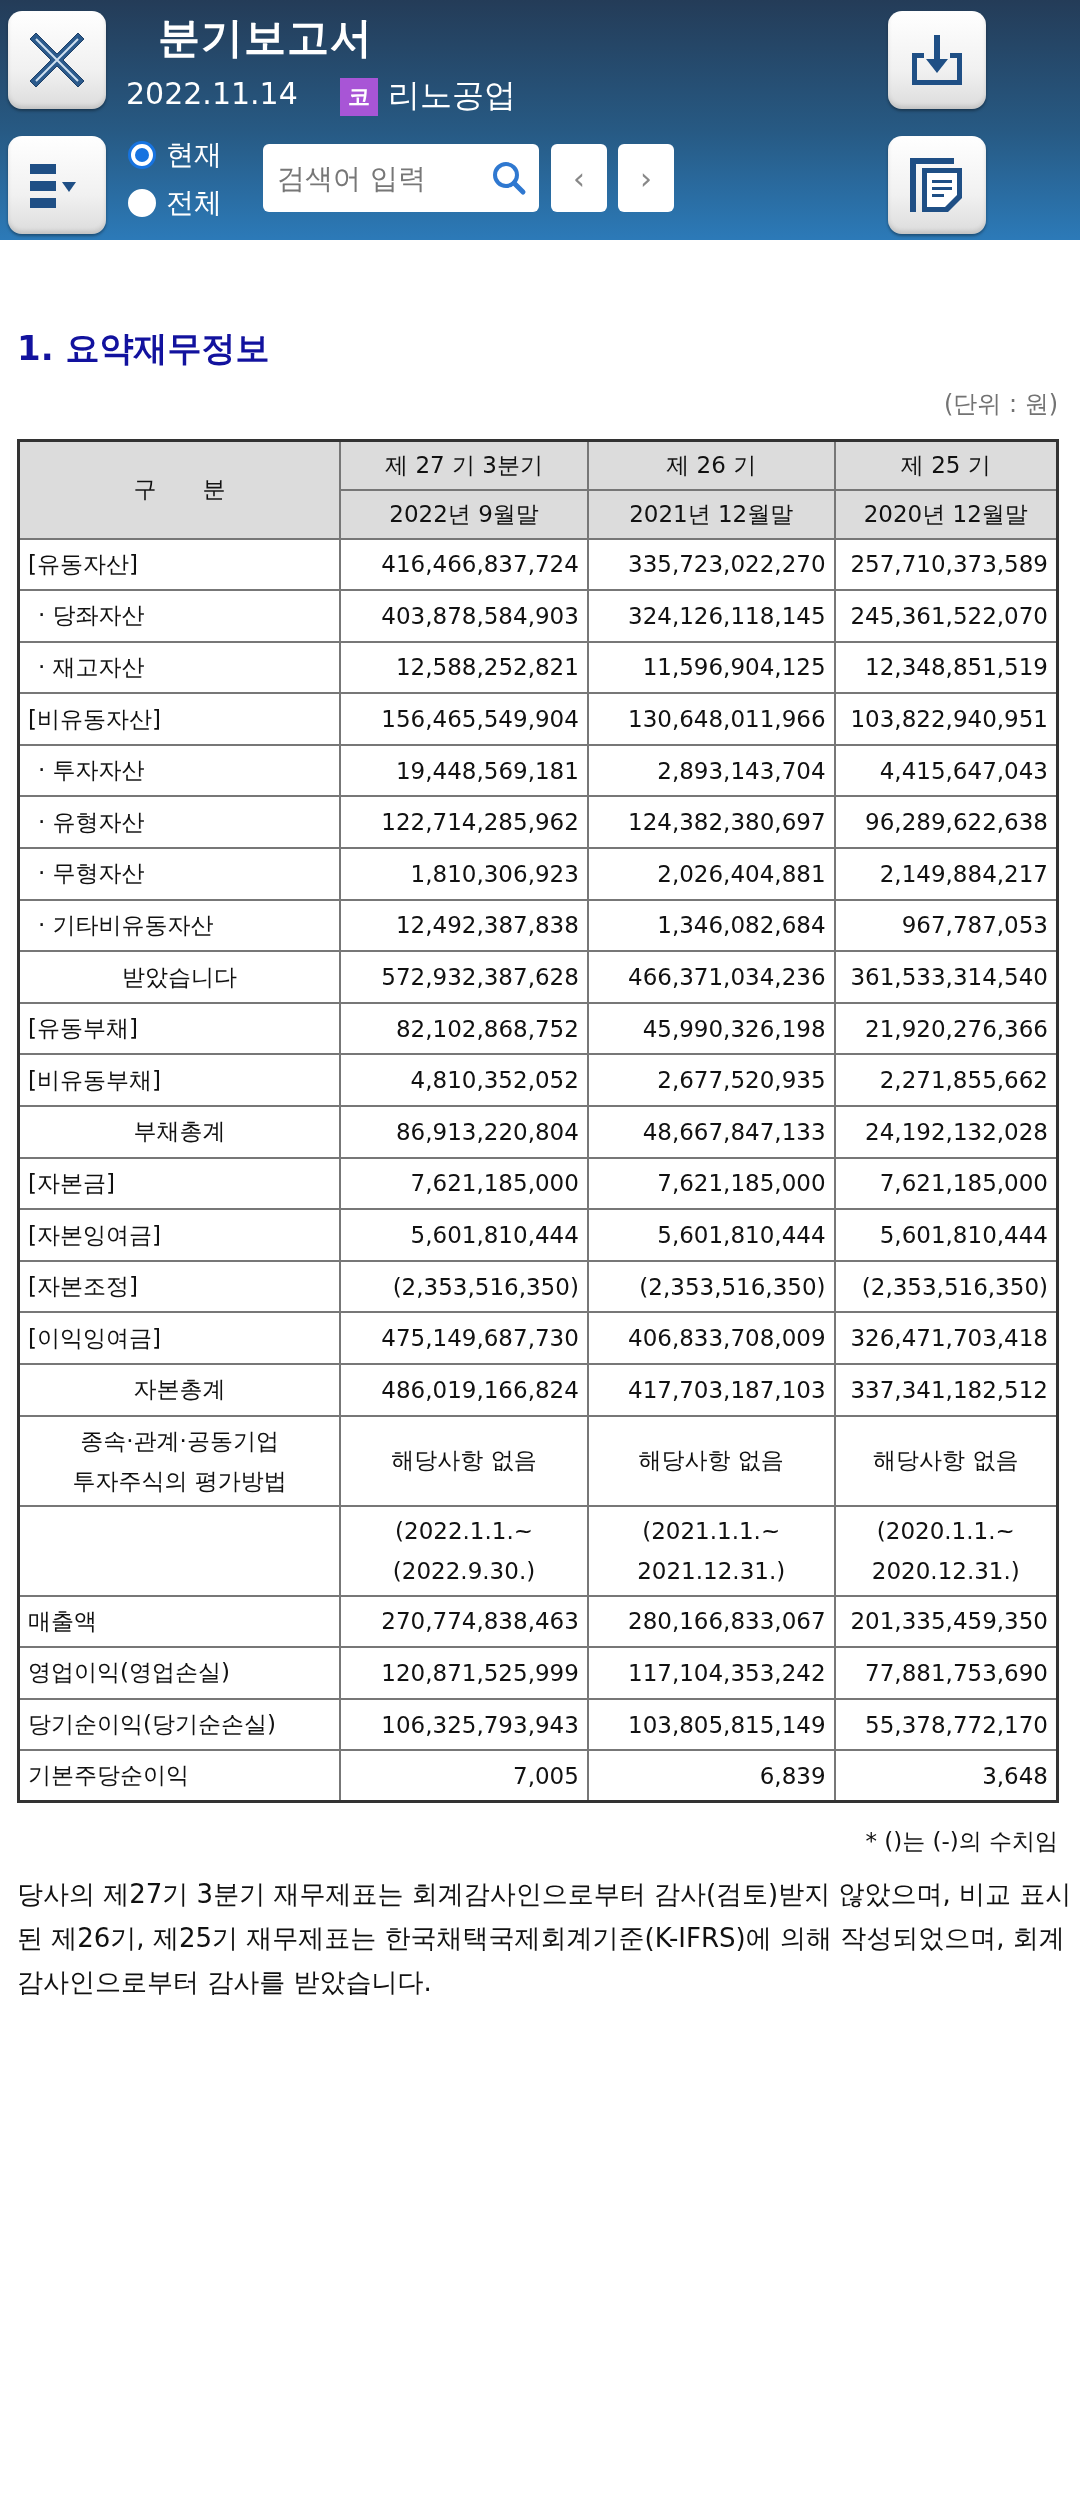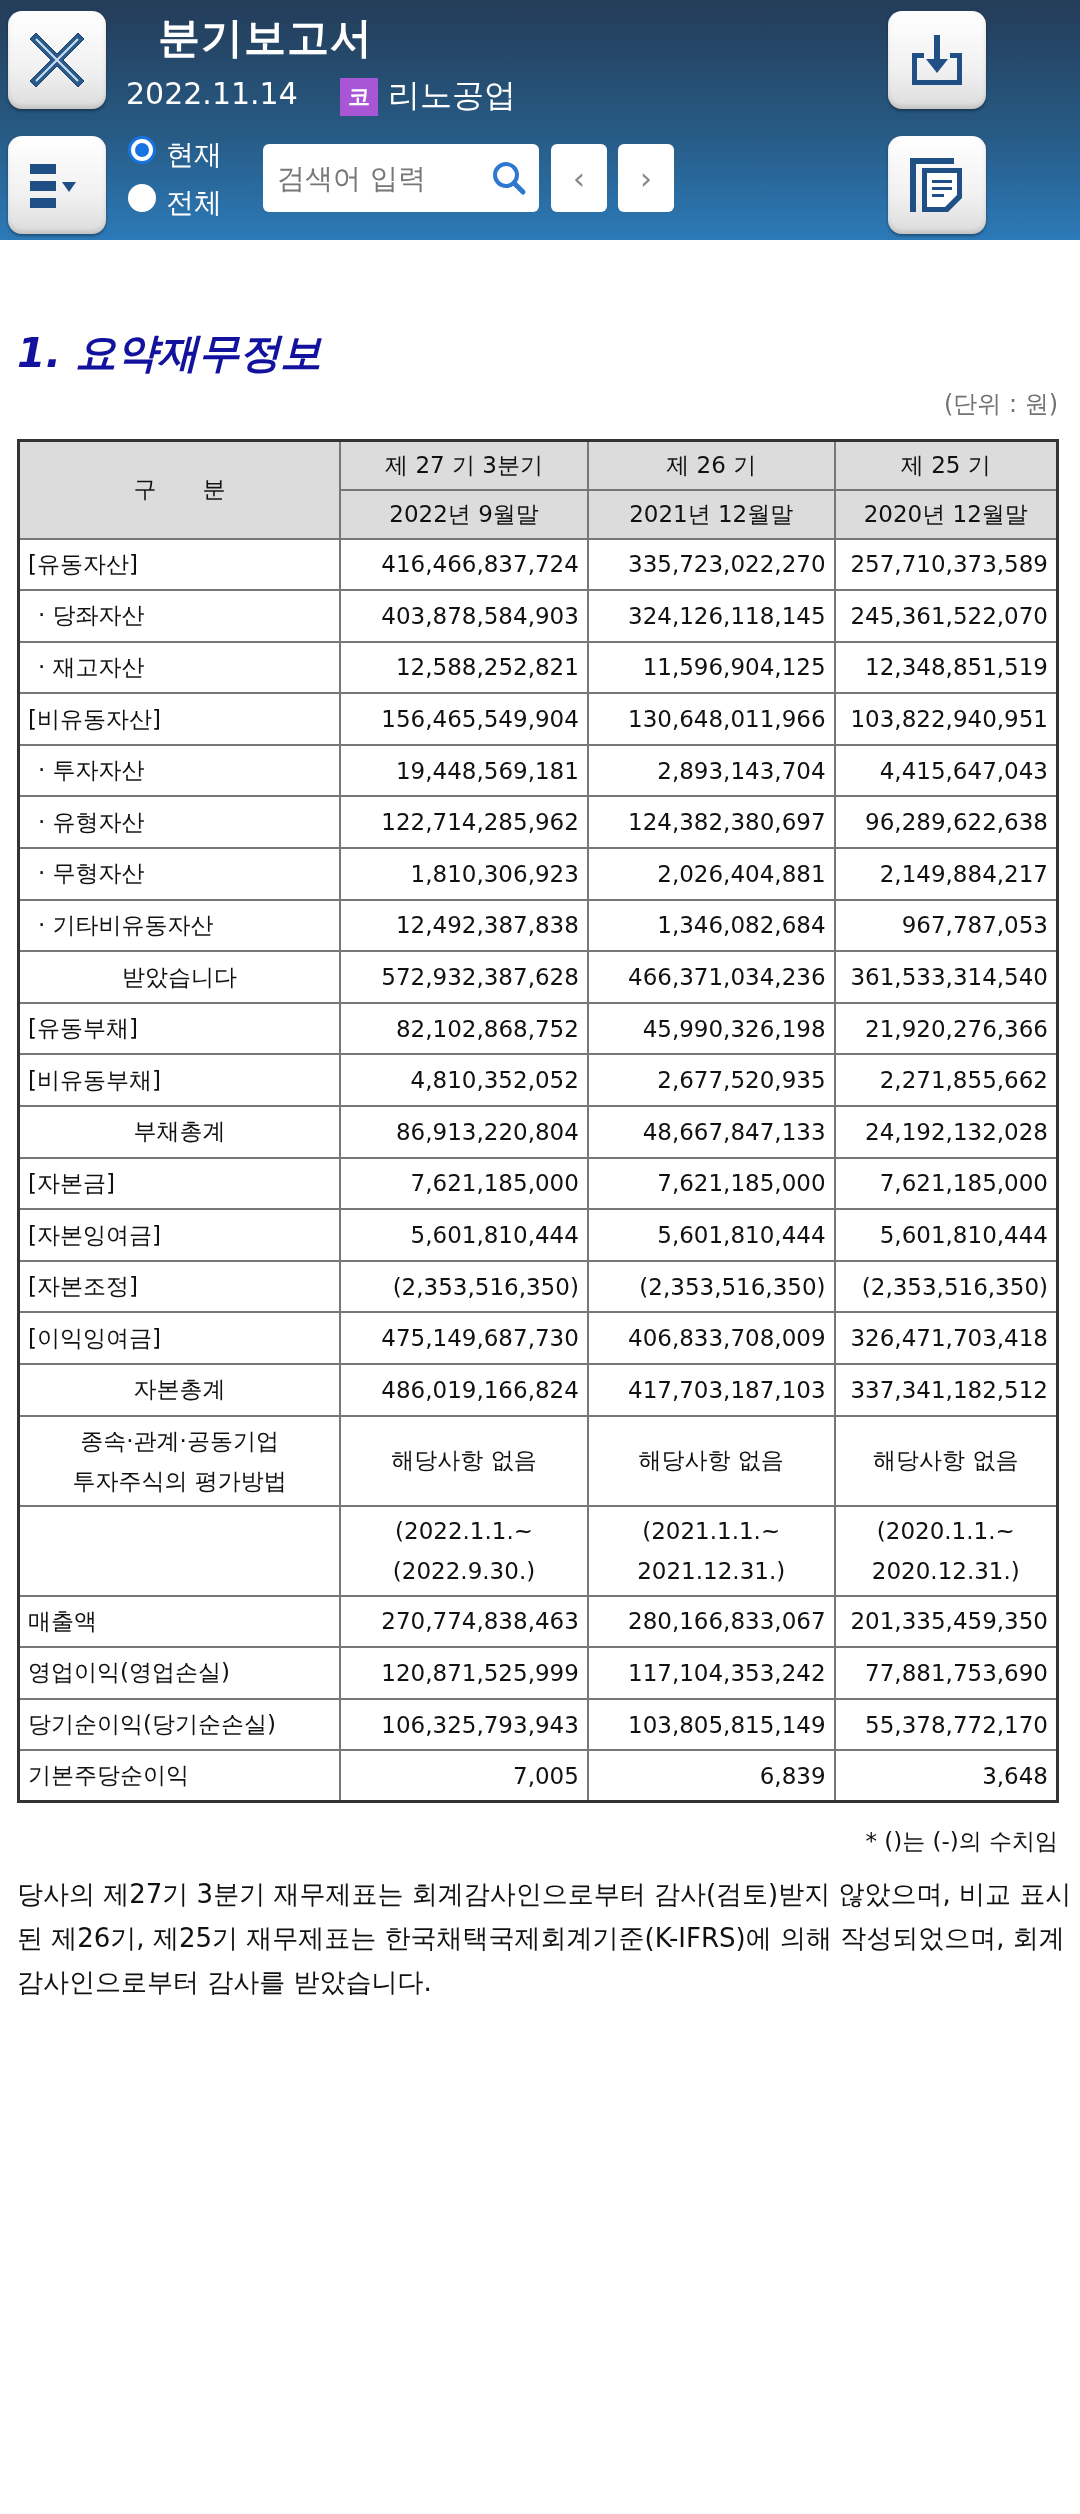--- a/index.html
+++ b/index.html
@@ -24,21 +24,21 @@
 
   .title { position: absolute; left: 126px; top: 10px; font-size: 42px; color: #fff; font-weight: bold; letter-spacing: 1px; margin-left: 32px; }
   .date { position: absolute; left: 126px; top: 76px; font-size: 30px; color: #fff; }
   .badge {
     position: absolute; left: 340px; top: 78px; width: 38px; height: 38px;
     background: #a855d6; color: #fff; font-size: 22px; font-weight: bold;
     display: flex; align-items: center; justify-content: center;
   }
   .company { position: absolute; left: 388px; top: 74px; font-size: 32px; color: #fff; }
 
-  .radio-row { position: absolute; left: 128px; display: flex; cursor: pointer; }
+  .radio-row { position: absolute; left: 128px; display: flex; align-items: center; cursor: pointer; }
   .radio-row.r1 { top: 136px; }
   .radio-row.r2 { top: 184px; }
   .radio {
     width: 28px; height: 28px; border-radius: 50%; background: #fff;
     border: 2px solid #fff; position: relative; margin-right: 10px;
   }
   .radio.checked { border: 3px solid #1773e0; }
   .radio.checked::after {
     content: ""; position: absolute; left: 4px; top: 4px; width: 14px; height: 14px;
     border-radius: 50%; background: #1773e0;
@@ -58,21 +58,21 @@
   .search-icon { position: absolute; right: 12px; top: 16px; }
   .nav-btn {
     position: absolute; top: 144px; width: 56px; height: 68px; background: #fff;
     border-radius: 6px; display: flex; align-items: center; justify-content: center;
     color: #888; font-size: 30px; cursor: pointer;
   }
   .nav-prev { left: 551px; }
   .nav-next { left: 618px; }
 
   .section-title {
-    position: absolute; left: 17px; top: 326px; font-size: 41px; font-weight: bold; color: #12129e; font-style: italic;
+    position: absolute; left: 17px; top: 326px; font-size: 34px; font-weight: bold; color: #12129e;
   }
   .unit { position: absolute; right: 22px; top: 388px; font-size: 24px; color: #737373; }
 
   table.fin {
     position: absolute; left: 17px; top: 439px; width: 1042px;
     border-collapse: collapse; border: 3px solid #333; font-size: 23px;
   }
   table.fin td, table.fin th {
     border: 2px solid #777; height: 51.6px; padding: 0 8px; font-weight: normal;
   }

